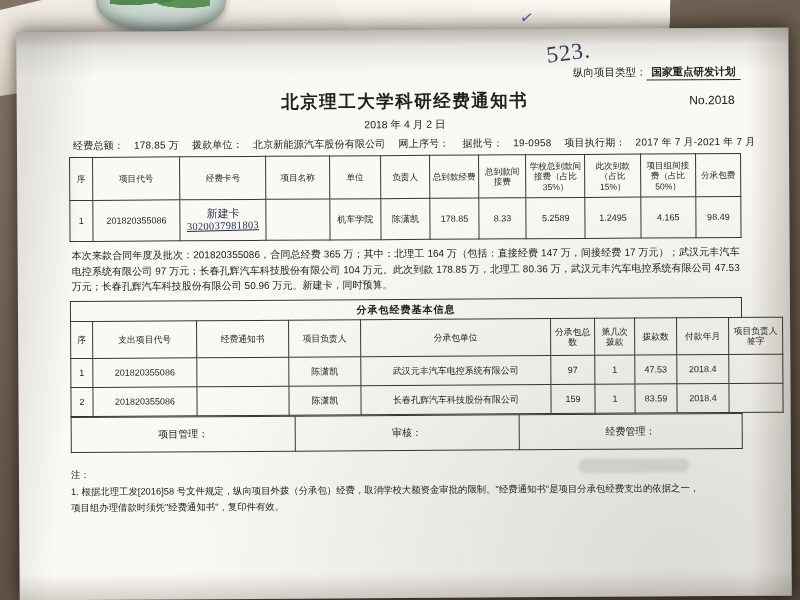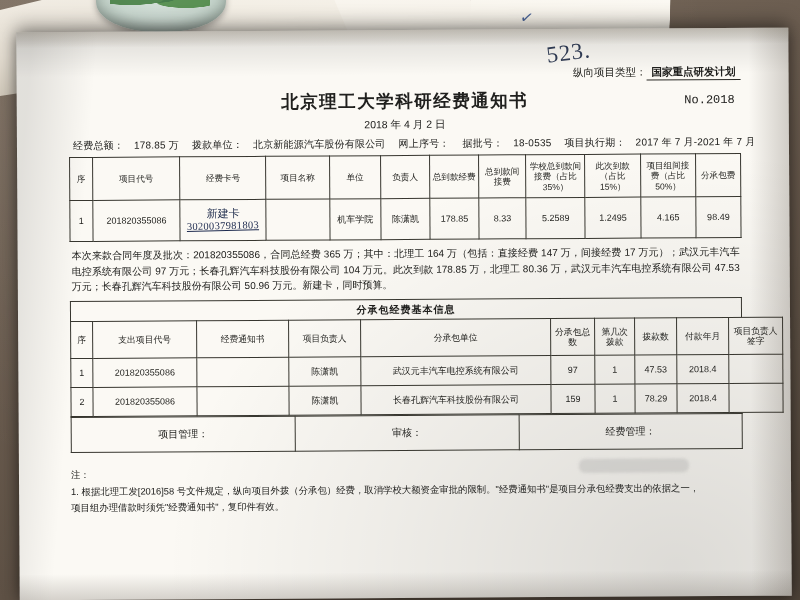--- a/index.html
+++ b/index.html
@@ -160,21 +160,21 @@
     font-family: "Liberation Serif", serif;
     font-size: 17.5px;
     font-weight: bold;
     letter-spacing: 1.5px;
   }
   .doc-no {
     position: absolute;
     right: 6px;
     top: 4px;
     font-size: 12px;
-    font-family: Liberation Mono, monospace;
+    font-family: Liberation Sans, sans-serif;
   }
   .doc-date {
     text-align: center;
     font-size: 10.5px;
     margin-top: 3px;
     margin-bottom: 6px;
   }
 
   .meta-line {
     font-size: 10px;
@@ -298,21 +298,21 @@
       <div class="title-row">
         <div class="doc-title">北京理工大学科研经费通知书</div>
         <div class="doc-no">No.2018</div>
       </div>
       <div class="doc-date">2018 年 4 月 2 日</div>
 
       <div class="meta-line">
         <span>经费总额：</span><span>178.85 万</span>
         <span>拨款单位：</span><span>北京新能源汽车股份有限公司</span>
         <span>网上序号：</span>
-        <span>据批号：</span><span>18-0535</span>
+        <span>据批号：</span><span>19-0958</span>
         <span>项目执行期：</span><span>2017 年 7 月-2021 年 7 月</span>
       </div>
 
       <table class="grid main-table">
         <colgroup>
           <col style="width:22px">
             <col style="width:86px">
             <col style="width:84px">
             <col style="width:62px">
           <col style="width:50px">
@@ -406,21 +406,21 @@
             <td></td>
           </tr>
           <tr>
             <td>2</td>
             <td>201820355086</td>
             <td></td>
             <td>陈潇凯</td>
             <td>长春孔辉汽车科技股份有限公司</td>
             <td>159</td>
             <td>1</td>
-            <td>78.29</td>
+            <td>83.59</td>
             <td>2018.4</td>
             <td></td>
           </tr>
         </tbody>
       </table>
 
       <table class="grid sign-table">
         <colgroup>
             <col style="width:33.4%">
             <col style="width:33.3%">

